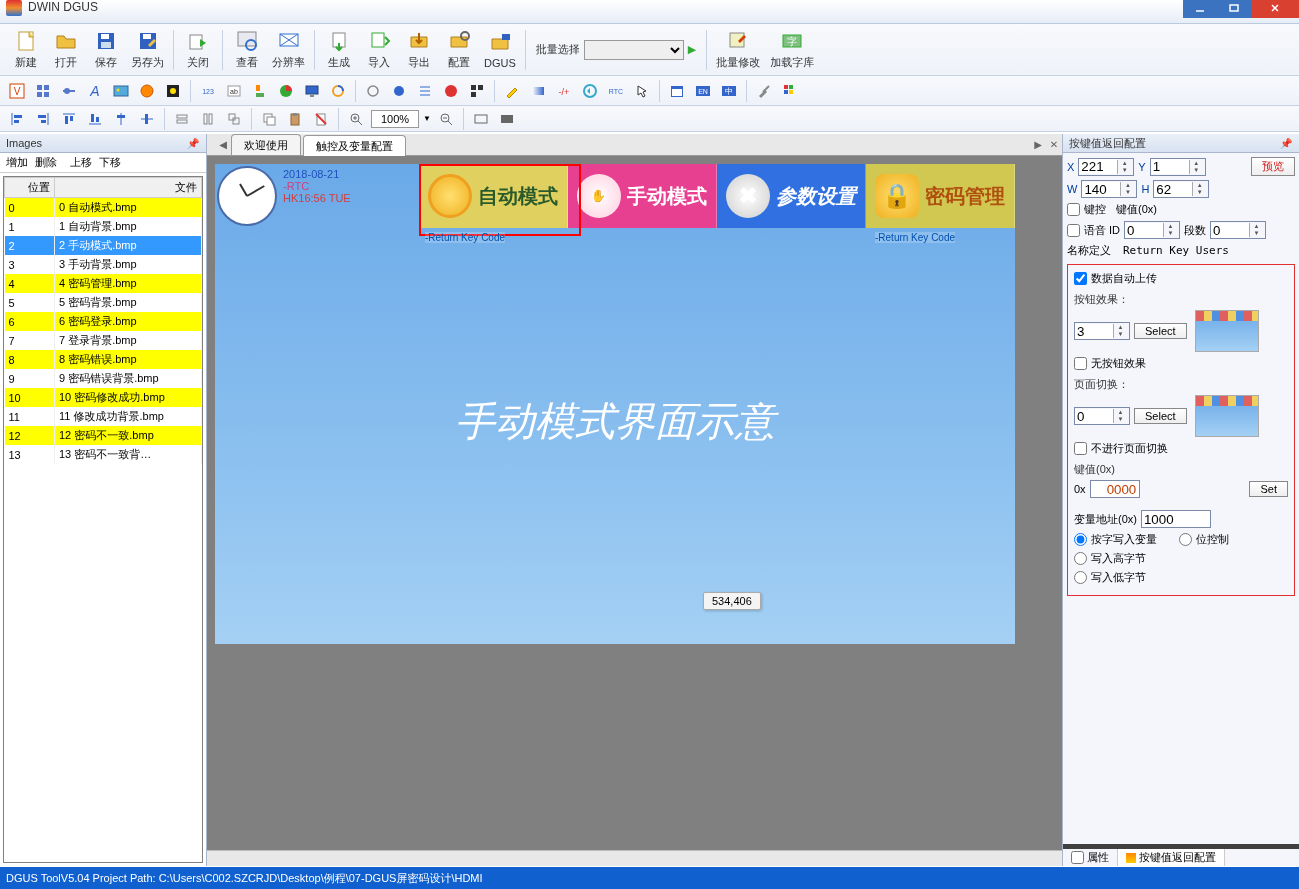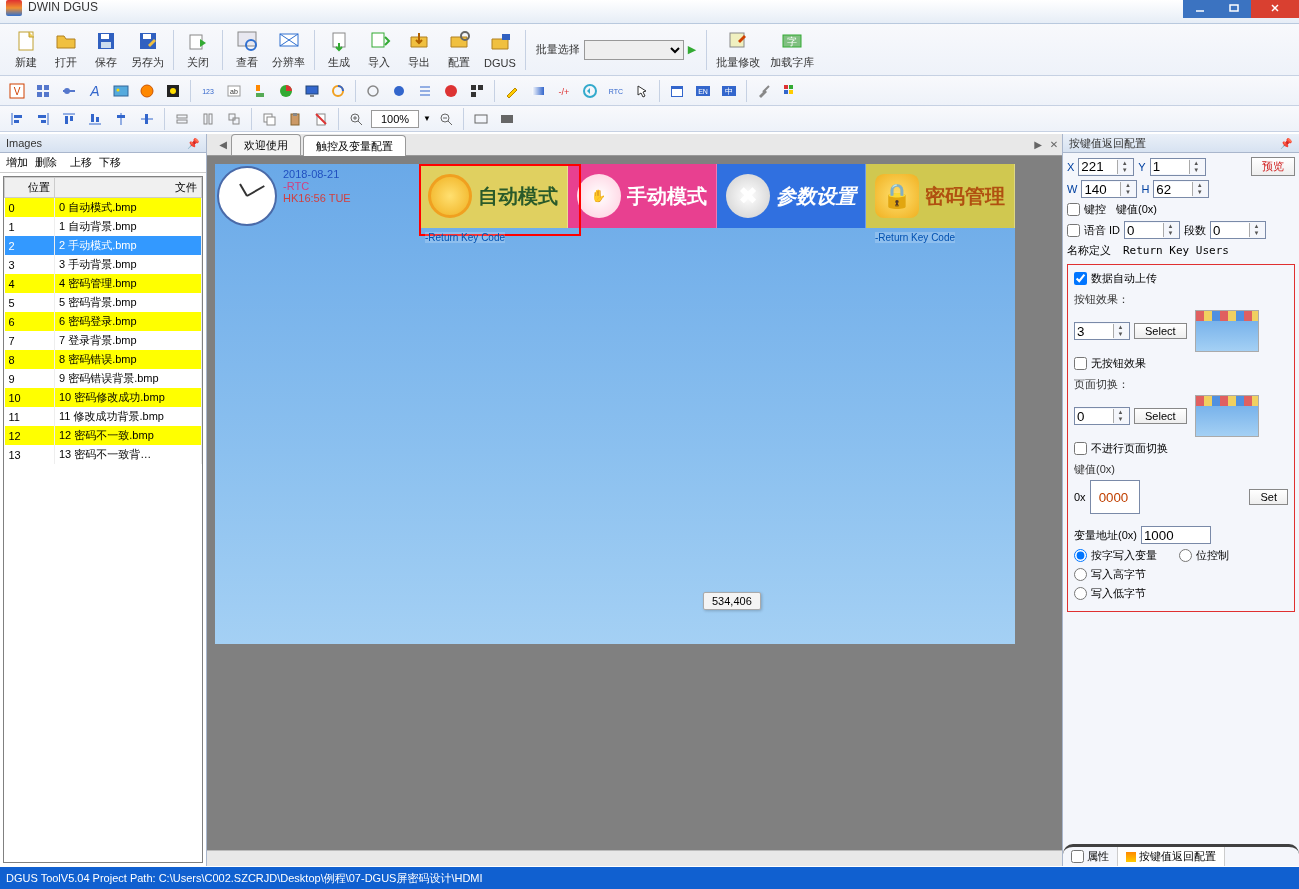--- a/index.html
+++ b/index.html
@@ -84,23 +84,23 @@
   .prop-row label{color:#0040a0;}
   .prop-row input[type=text]{width:48px;height:18px;border:1px solid #7a8aa8;padding:0 2px;}
   .prop-row .spin{width:56px;height:18px;border:1px solid #7a8aa8;display:flex;align-items:center;}
   .prop-row .spin input{border:none;width:38px;text-align:left;padding-left:2px;}
   .prop-row .spin .ar{width:14px;display:flex;flex-direction:column;font-size:6px;line-height:7px;text-align:center;color:#555;border-left:1px solid #aaa;}
   .preview-btn{margin-left:auto;color:#d02020;border:1px solid #888;padding:1px 10px;cursor:pointer;background:linear-gradient(#fff,#eee);}
   .redbox{border:1px solid #e03030;padding:6px;margin-top:6px;}
   .sectlbl{margin:6px 0 3px;color:#333;}
   .thumb{width:64px;height:42px;border:1px solid #aaa;background:linear-gradient(#6aa9e8,#a4d0f4);display:inline-block;vertical-align:middle;margin-left:4px;position:relative;}
   .thumb .bar{position:absolute;top:0;left:0;right:0;height:10px;background:repeating-linear-gradient(90deg,#e06060 0 8px,#f0d060 8px 16px,#5090e0 16px 24px);}
-  .hex-input{width:50px;height:34px;border:1px solid #7a8aa8;color:#c04000;padding-left:8px;}
+  .hex-input{width:50px;height:18px;border:1px solid #7a8aa8;color:#c04000;padding-left:16px;}
   .set-btn{border:1px solid #888;padding:1px 10px;cursor:pointer;background:linear-gradient(#fff,#eee);}
-  .bottom-tabs{height:22px;display:flex;border-top:3px solid #404040;border-radius:10px;}
+  .bottom-tabs{height:22px;display:flex;border-top:5px solid #404040;}
   .btab{flex:0 0 auto;padding:2px 8px;font-size:11px;border-right:1px solid #ccc;display:flex;align-items:center;gap:3px;cursor:pointer;}
   .btab.active{background:#fff;}
   .btab .sq{width:10px;height:10px;}
 
   
   .statusbar{position:absolute;left:0;right:0;bottom:0;height:22px;background:#1060d0;color:#fff;font-size:11px;display:flex;align-items:center;padding:0 6px;}
 </style>
 </head>
 <body>
 
@@ -645,20 +645,21 @@
               <div class="txt" style="font-style:italic">参数设置</div>
             </div>
           <div class="mode-btn mode-pwd">
               <div class="ico" style="display:flex;align-items:center;justify-content:center;font-size:24px;">🔒</div>
               <div class="txt">密码管理</div>
             </div>
         </div>
         <div class="sel-rect" style="left:204px;top:0;width:162px;height:72px;"></div>
         <div class="ret-lbl" style="left:210px;top:68px;">-Return Key Code</div>
         <div class="ret-lbl" style="left:660px;top:68px;">-Return Key Code</div>
+        <div class="headline">手动模式界面示意</div>
         <div class="coord-tip" style="left:488px;top:428px;">534,406</div>
       </div>
     </div>
     <div class="hscroll"></div>
   </div>
 
   <div class="right-panel">
     <div class="panel-title">
         <span>按键值返回配置</span>
         <span class="pin">📌</span>

